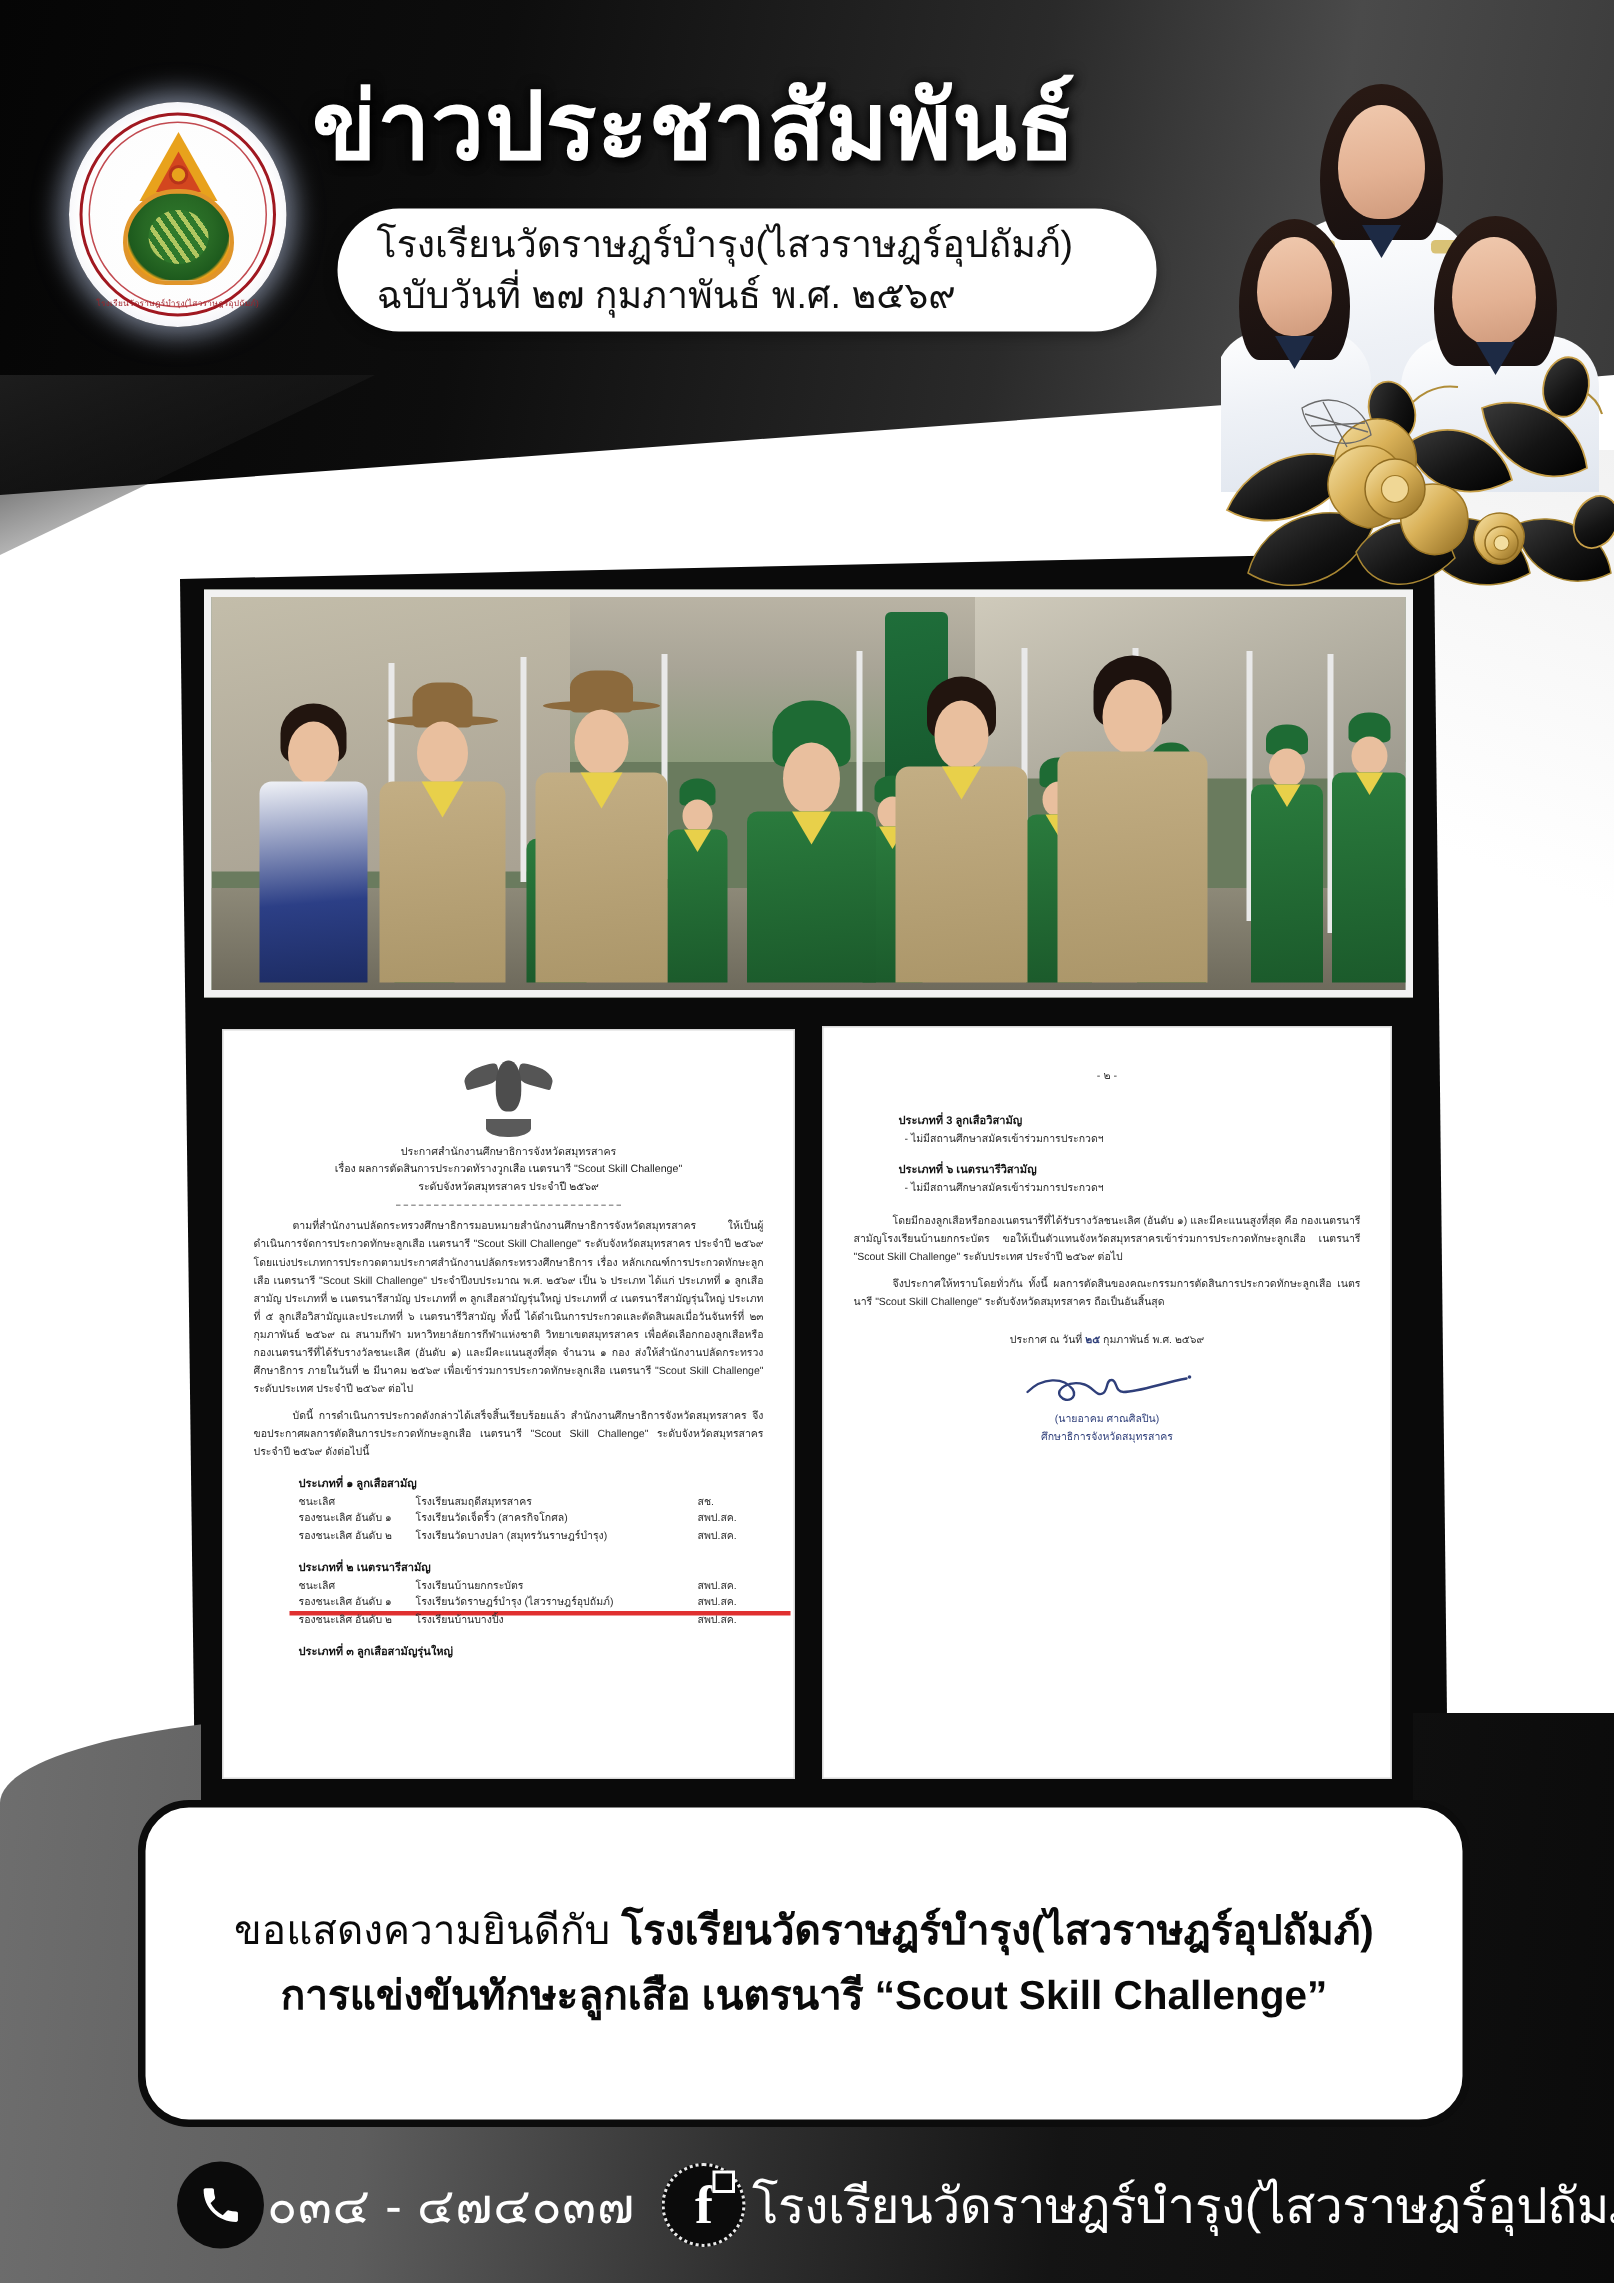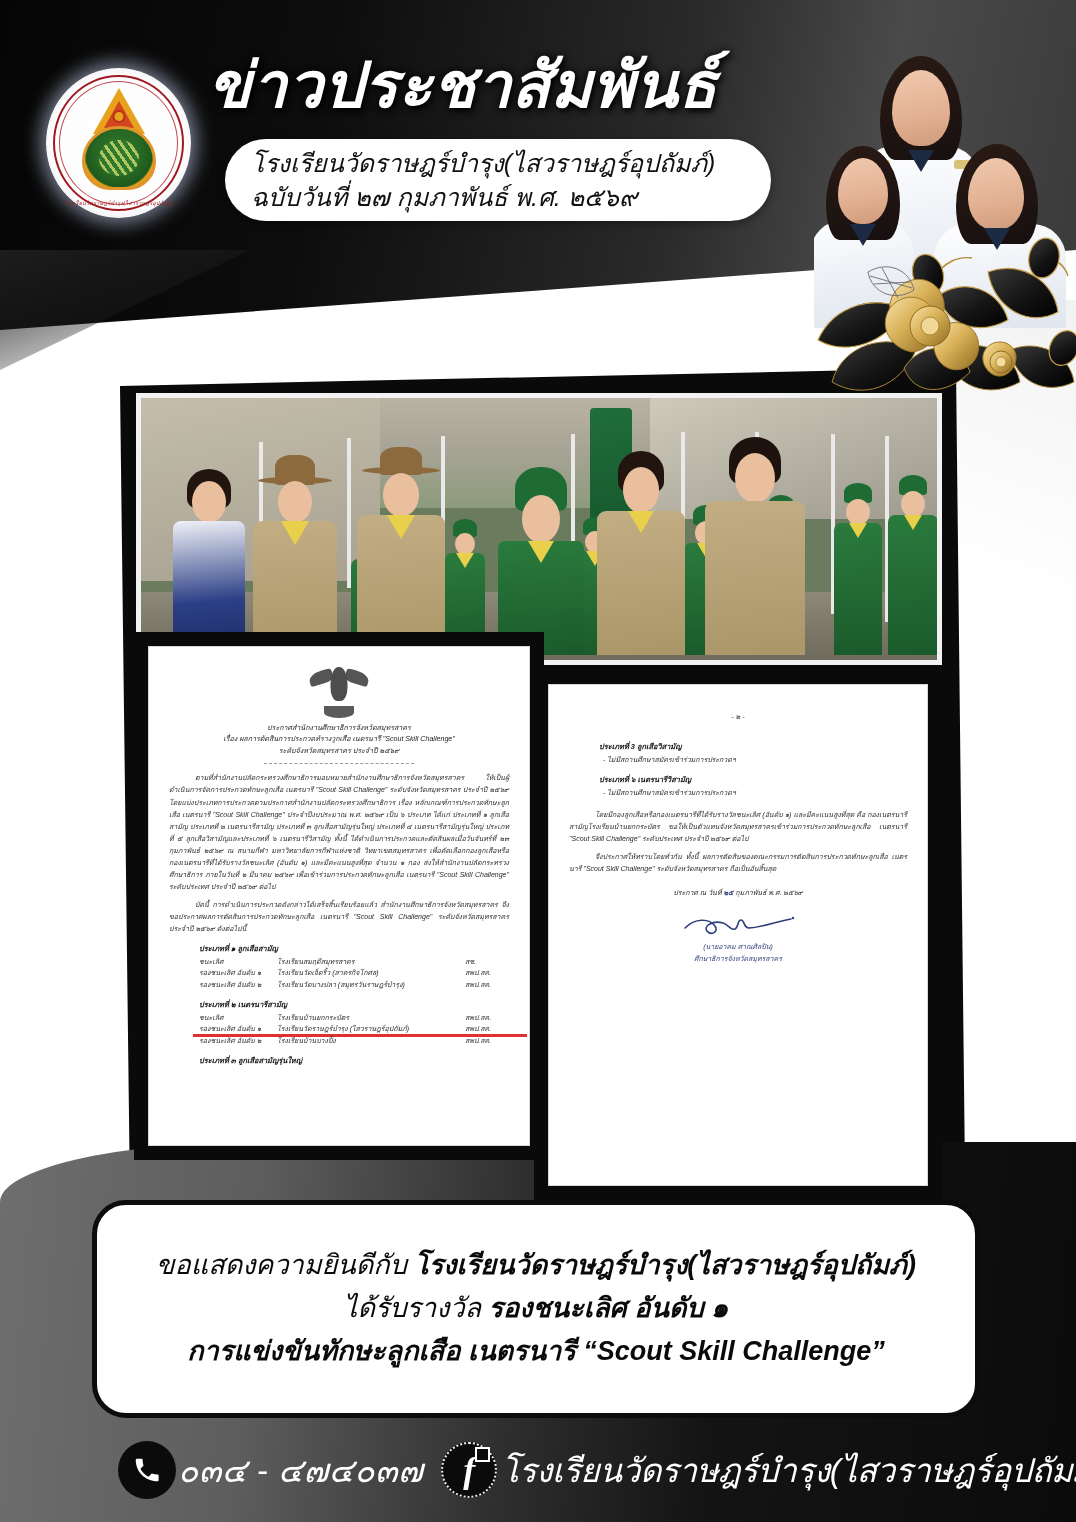--- a/index.html
+++ b/index.html
@@ -12,21 +12,20 @@
     background: #ffffff;
     overflow: hidden;
   }
 
   #poster {
     position: relative;
     width: 1076px;
     height: 1522px;
     overflow: hidden;
     background: #ffffff;
-    font-style: italic;
   }
 
   
   .bg-white-base {
     position: absolute;
     inset: 0;
     background: #ffffff;
   }
 
   
@@ -349,21 +348,21 @@
 
   
   .doc {
     position: absolute;
     background: #ffffff;
     z-index: 5;
     overflow: hidden;
     font-family: "Liberation Sans", "DejaVu Sans", sans-serif;
   }
   .doc-left {
-    left: 148px; top: 646px;
+    left: 148px; top: 686px;
     width: 382px; height: 500px;
     border: 1px solid #d8d8d8;
     box-shadow: 0 0 0 14px #0a0a0a;
   }
   .doc-right {
     left: 548px; top: 684px;
     width: 380px; height: 502px;
     border: 1px solid #d8d8d8;
     box-shadow: 0 0 0 14px #0a0a0a;
   }
@@ -851,23 +850,20 @@
         <div class="doc-sign-name">(นายอาคม ศาณศิลปิน)</div>
         <div class="doc-sign-role">ศึกษาธิการจังหวัดสมุทรสาคร</div>
       </div>
     </div>
   </div>
 
   <div class="congrats">
     <div class="c-line">
       <span>ขอแสดงความยินดีกับ </span><b>โรงเรียนวัดราษฎร์บำรุง(ไสวราษฎร์อุปถัมภ์)</b>
     </div>
-    <div class="c-line">
-      <span>ได้รับรางวัล </span><b>รองชนะเลิศ อันดับ ๑</b>
-    </div>
     <div class="c-line bold-all">การแข่งขันทักษะลูกเสือ เนตรนารี  “Scout Skill Challenge”</div>
   </div>
 
   <div class="footer">
     <div class="phone-icon">
       <svg viewBox="0 0 24 24">
         <path d="M6.6 10.8c1.4 2.8 3.8 5.2 6.6 6.6l2.2-2.2c.3-.3.7-.4 1.1-.3 1.2.4 2.5.6 3.8.6.6 0 1 .4 1 1V20c0 .6-.4 1-1 1C10.6 21 3 13.4 3 4c0-.6.4-1 1-1h3.5c.6 0 1 .4 1 1 0 1.3.2 2.6.6 3.8.1.4 0 .8-.3 1.1l-2.2 2.2z" fill="#ffffff"></path>
       </svg>
     </div>
     <div class="footer-phone">๐๓๔ - ๔๗๔๐๓๗</div>

